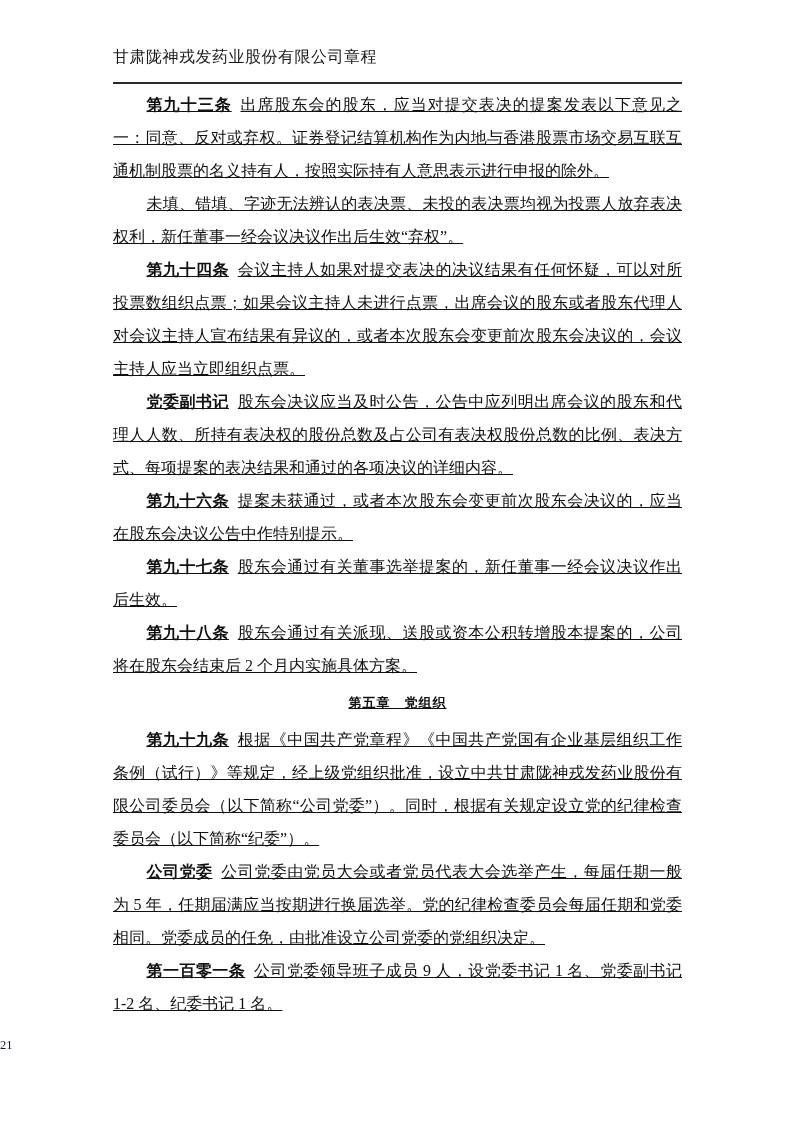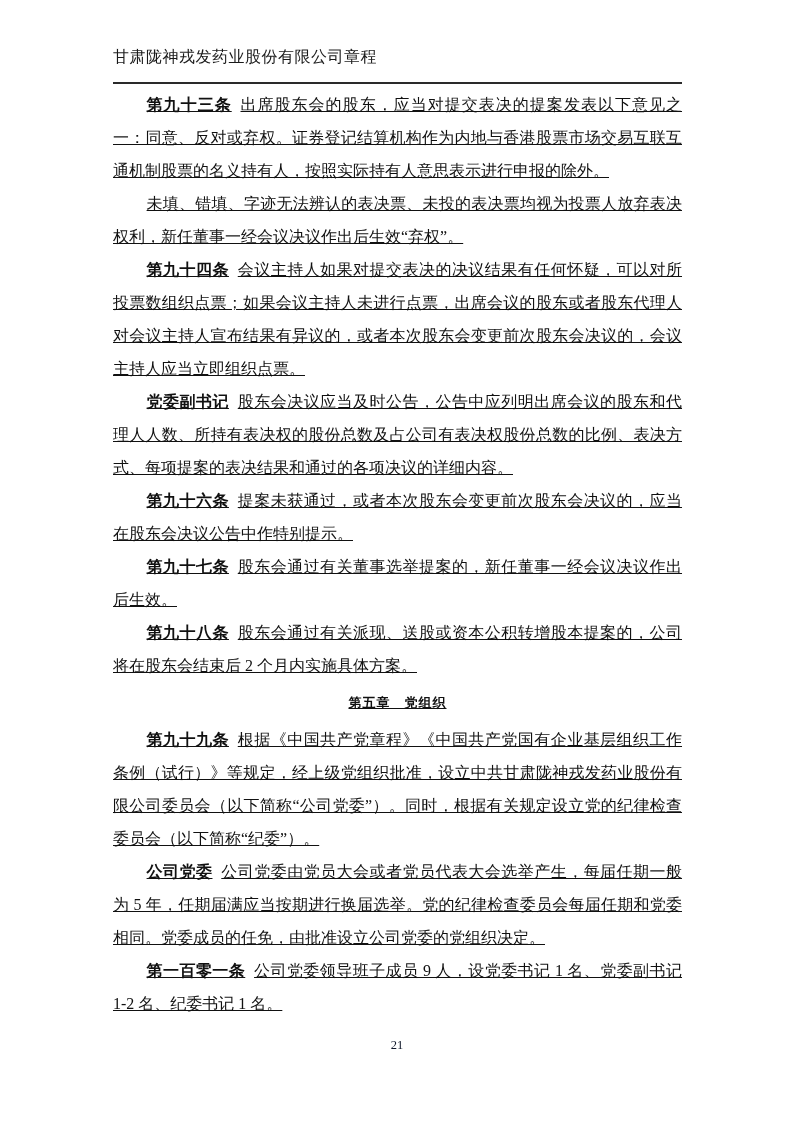--- a/index.html
+++ b/index.html
@@ -19,21 +19,21 @@
     font-size: 16px; line-height: 33px; text-align: justify; color: #111; text-decoration: underline;
   }
   .para { text-indent: 2.1em; }
   .art-num { font-weight: bold; margin-right: 0.55em; }
   .chapter {
     font-size: 13px; font-weight: bold; text-align: center;
     text-indent: 0; margin: 4px 0 4px 0; letter-spacing: 1px;
   }
   .page-num {
     position: absolute; left: 0; right: 0; top: 1038px;
-    text-align: center; font-size: 12.5px; color: #0f172a;
+    font-size: 12.5px; color: #0f172a;
   }
 </style>
 </head>
 <body>
 
 <div class="page">
 
   <div class="header">
     <span>甘肃陇神戎发药业股份有限公司章程</span>
   </div>

